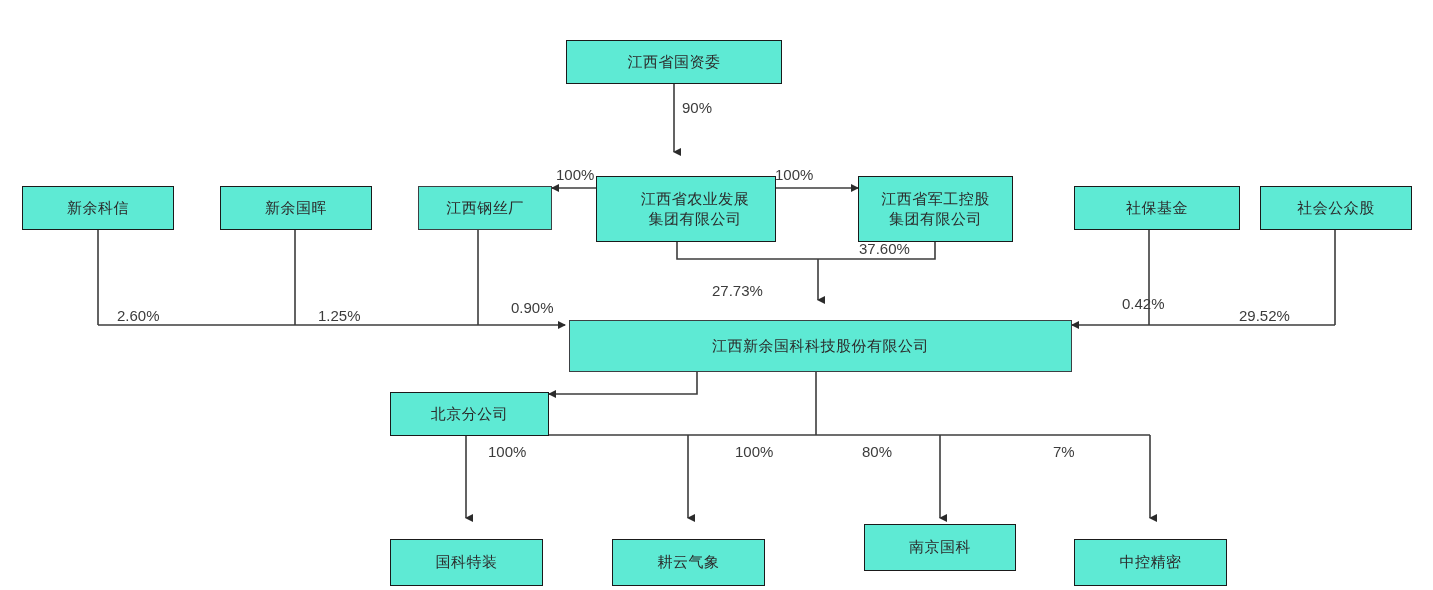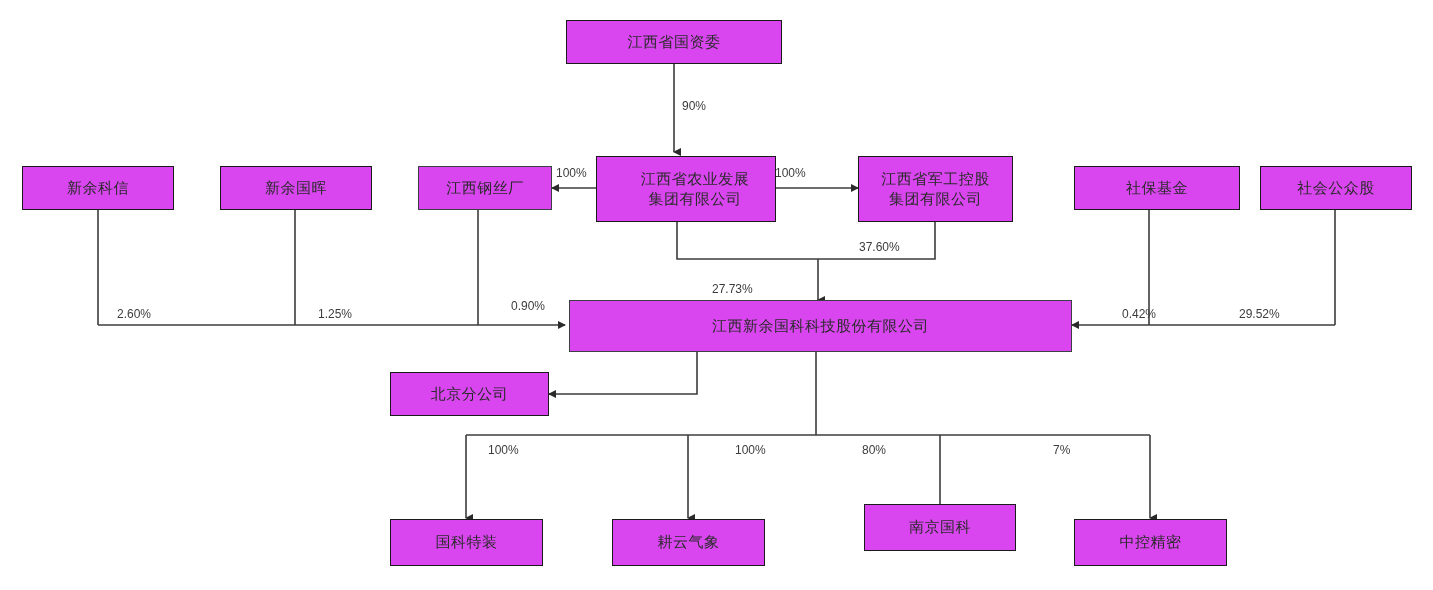--- a/index.html
+++ b/index.html
@@ -18,44 +18,45 @@
   #edges {
     position: absolute;
     left: 0;
     top: 0;
     width: 1433px;
     height: 590px;
   }
   .node {
     position: absolute;
     box-sizing: border-box;
-    background: #d946ef;
+    background: #5eead4;
     border: 1.6px solid #1a1a1a;
     display: flex;
     align-items: center;
     justify-content: center;
     text-align: center;
     color: #2b2b2b;
     font-size: 15px;
     line-height: 1.35;
     letter-spacing: 0.5px;
     z-index: 2;
+    margin-top: 20px;
   }
   .node.thin {
     border: 1.2px solid #3c4043;
   }
   .node-label {
     display: block;
     padding: 0 4px;
     white-space: pre-line;
   }
   .edge-label {
     position: absolute;
     color: #3c3c3c;
-    font-size: 12px;
+    font-size: 15px;
     line-height: 1;
     white-space: nowrap;
     z-index: 3;
     background: transparent;
   }
 </style>
 </head>
 <body>
 
 <div id="canvas">
@@ -180,21 +181,21 @@
   <div class="edge-label" style="left:712px; top:241px;margin-top:42px;">27.73%</div>
 
   <div class="edge-label" style="left:859px; top:241px;">37.60%</div>
 
   <div class="edge-label" style="left:117px; top:308px;text-align:right;">2.60%</div>
 
   <div class="edge-label" style="left:318px; top:308px;">1.25%</div>
 
   <div class="edge-label" style="left:511px; top:300px;">0.90%</div>
 
-  <div class="edge-label" style="left:1094px; top:308px;padding-left:28px;">0.42%</div>
+  <div class="edge-label" style="left:1094px; top:296px;padding-left:28px;">0.42%</div>
 
   <div class="edge-label" style="left:1239px; top:308px;">29.52%</div>
 
   <div class="edge-label" style="left:488px; top:444px;">100%</div>
 
   <div class="edge-label" style="left:735px; top:444px;">100%</div>
 
   <div class="edge-label" style="left:862px; top:444px;">80%</div>
 
   <div class="edge-label" style="left:1053px; top:444px;">7%</div>

